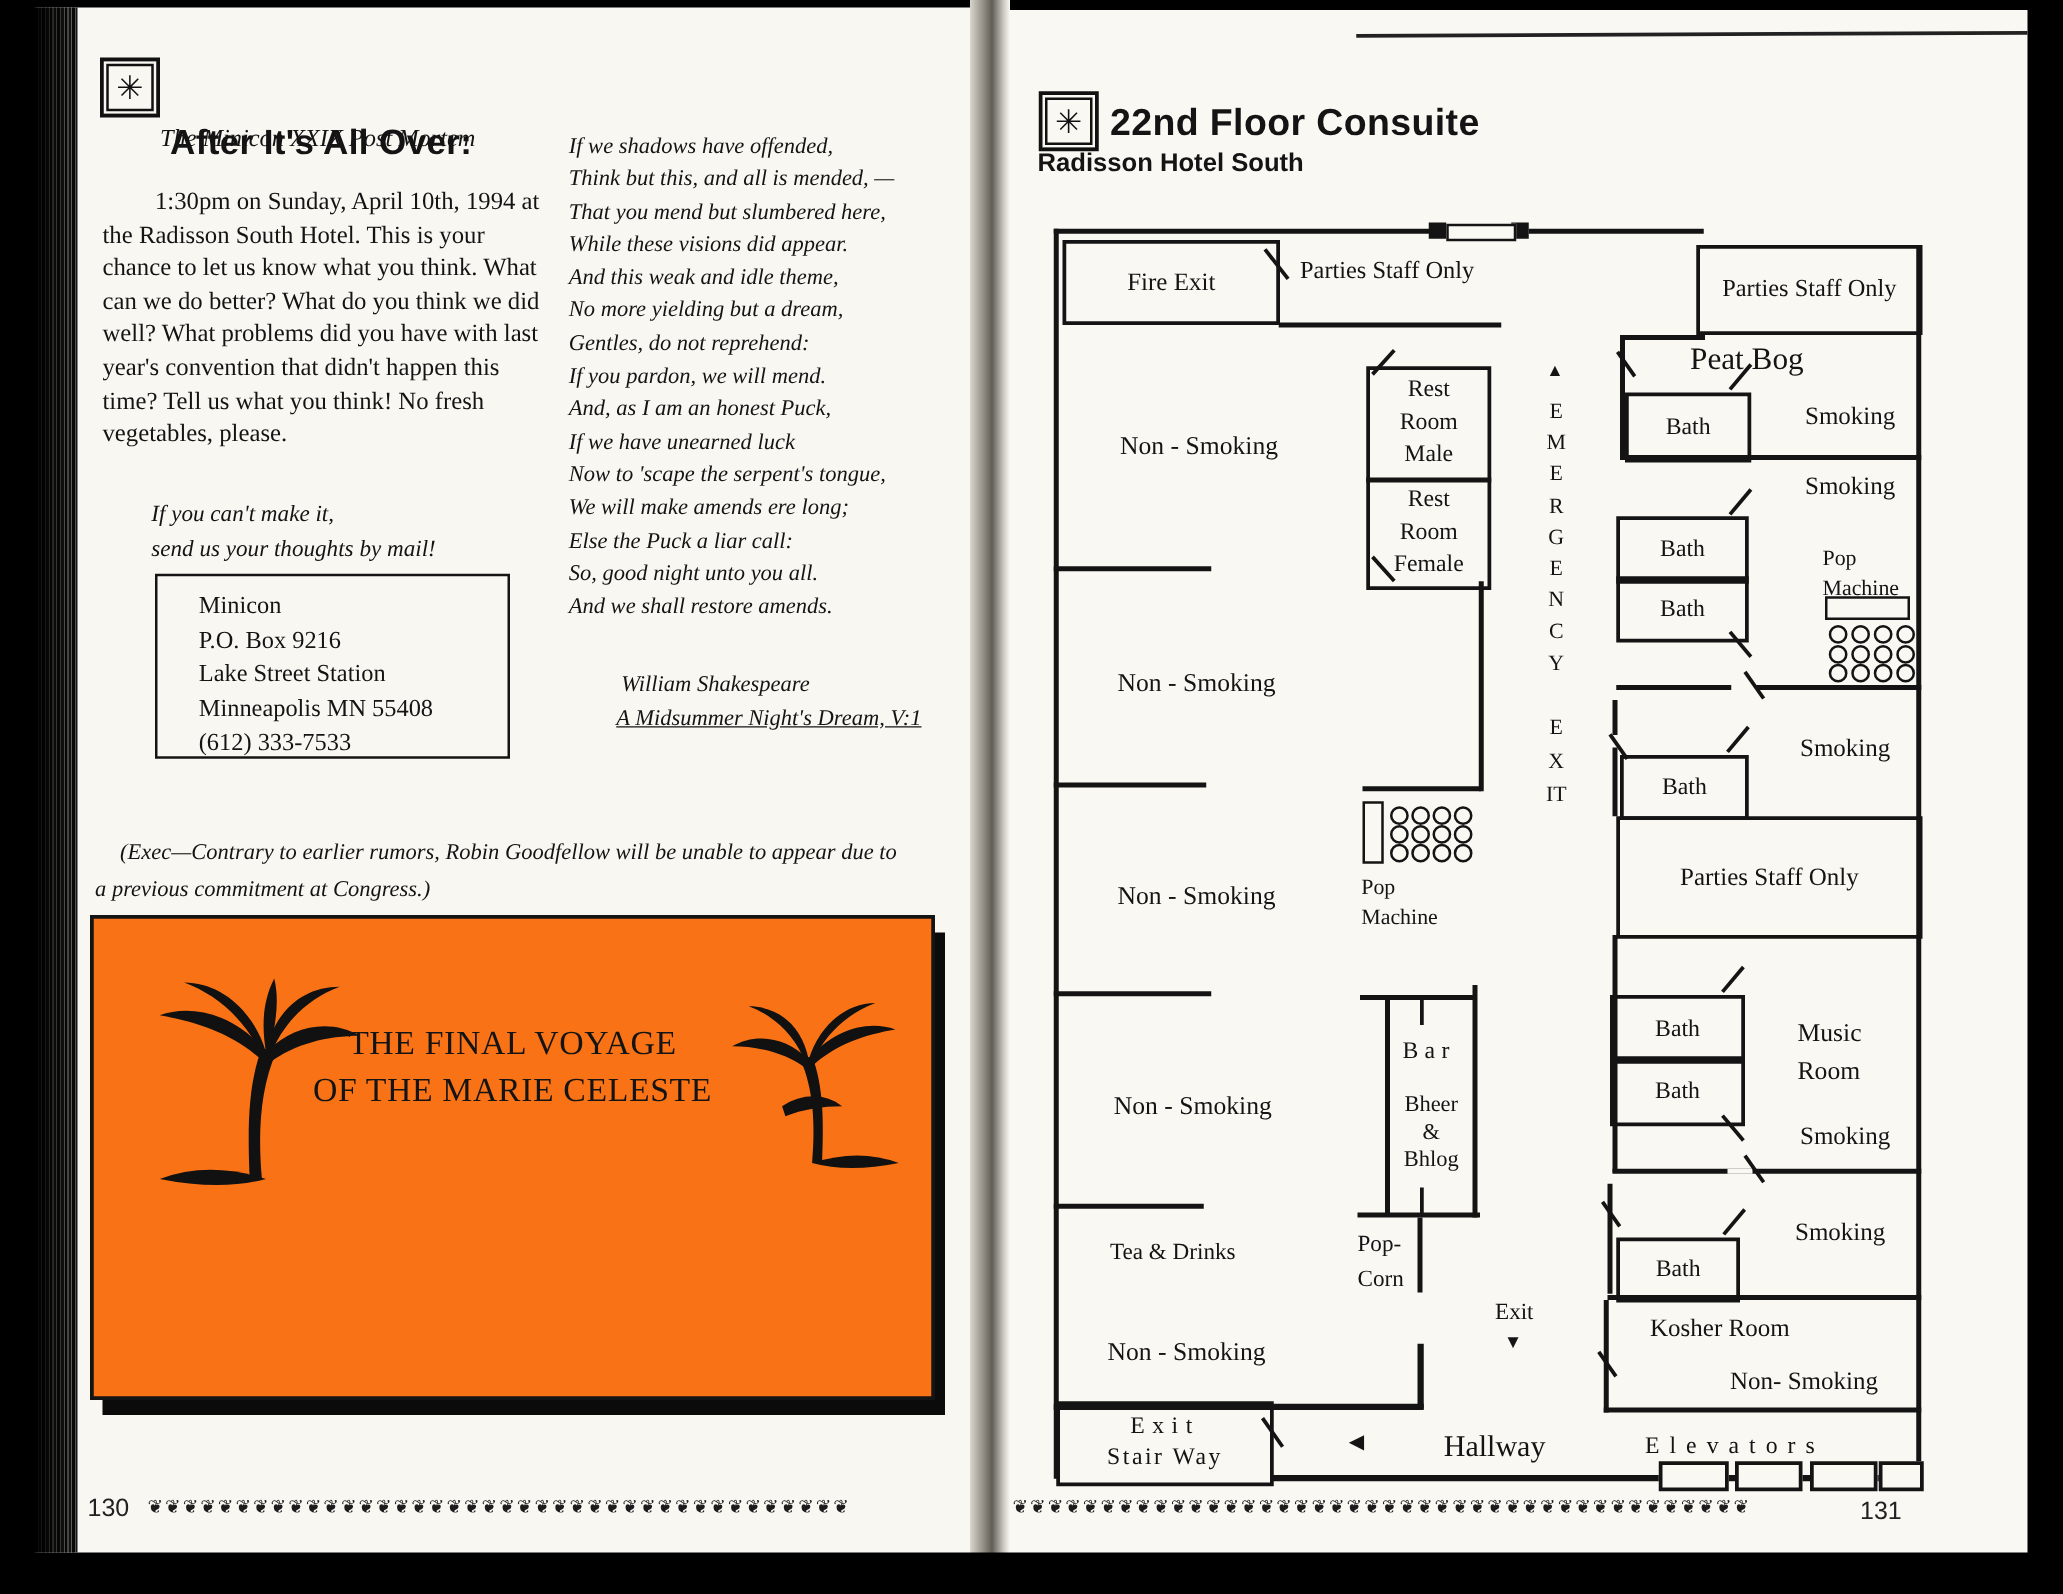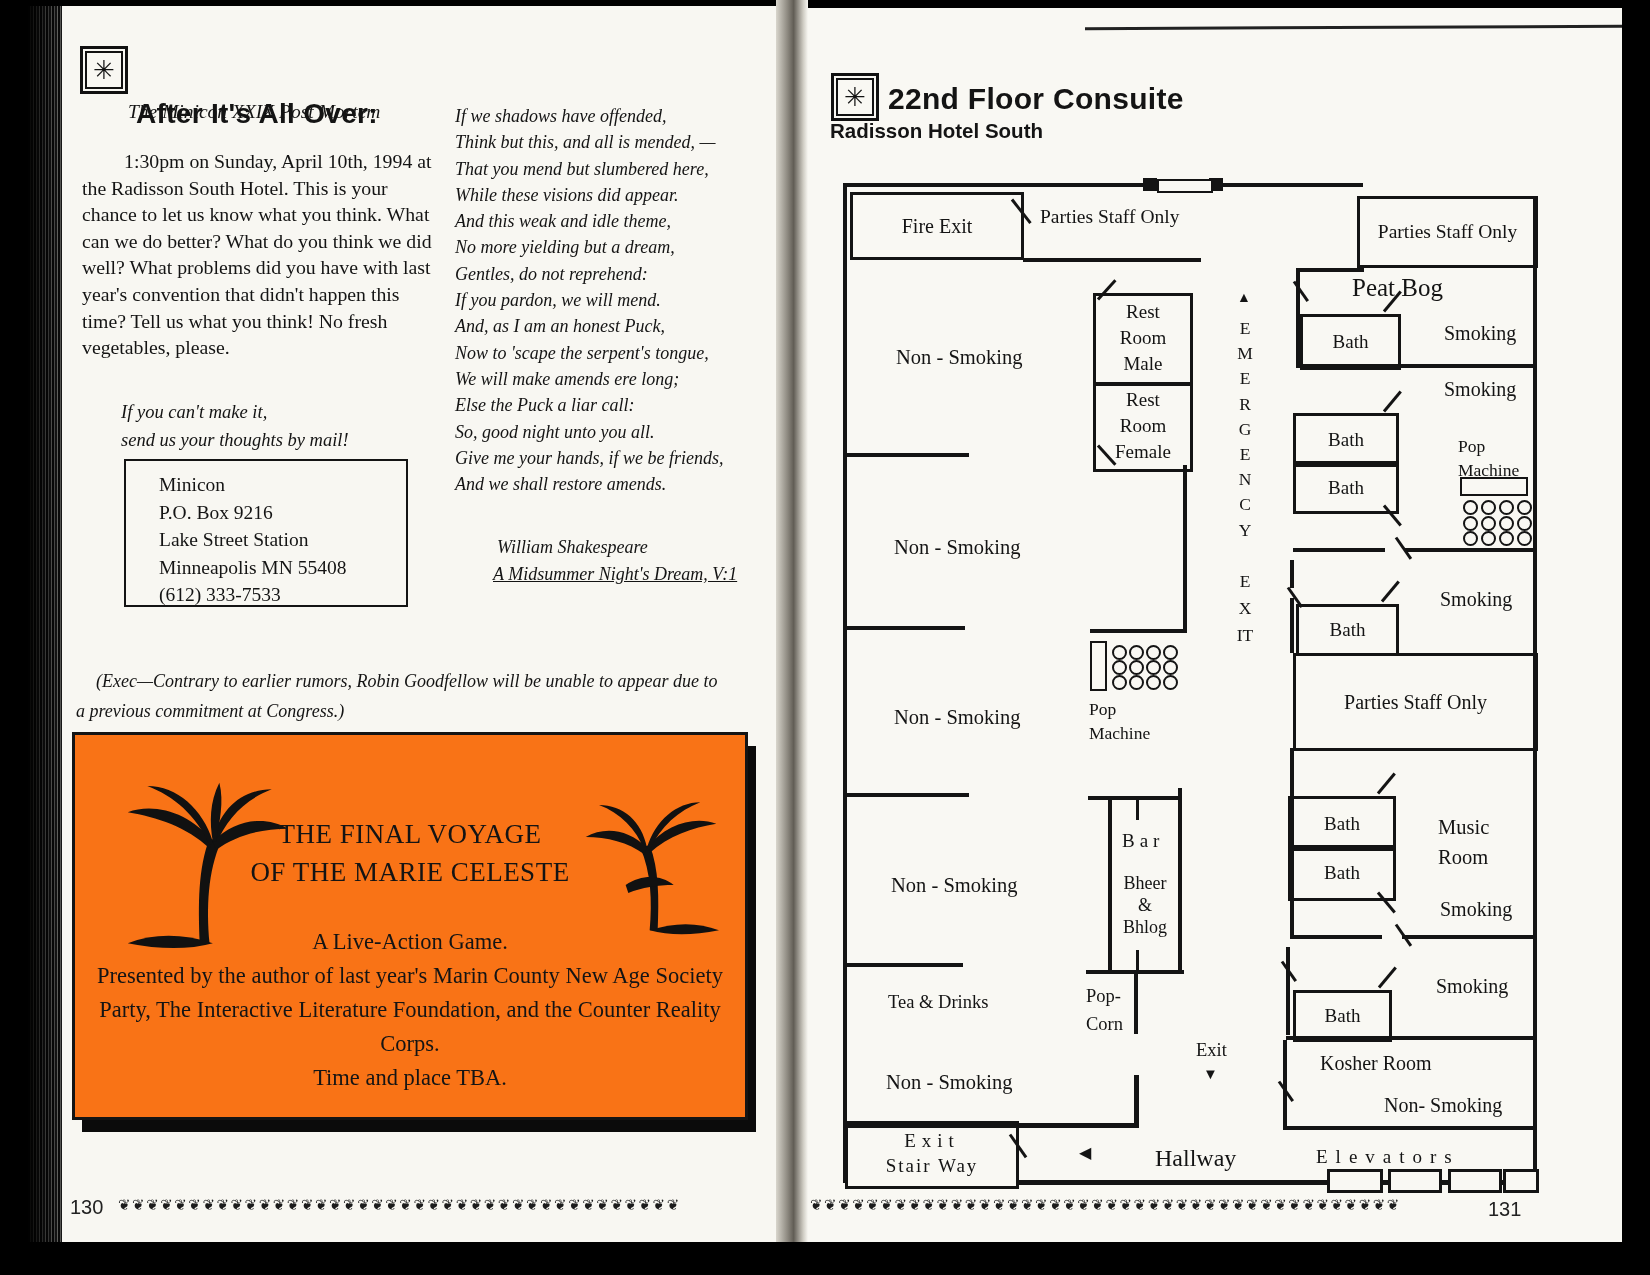--- a/index.html
+++ b/index.html
@@ -62,25 +62,25 @@
   <div class="abs ital" style="left:455px;top:103px;width:330px;font-size:18px;line-height:26.3px;">
     <span class="poemline">If we shadows have offended,</span>
     <span class="poemline">Think but this, and all is mended, —</span>
     <span class="poemline">That you mend but slumbered here,</span>
     <span class="poemline">While these visions did appear.</span>
     <span class="poemline">And this weak and idle theme,</span>
     <span class="poemline">No more yielding but a dream,</span>
     <span class="poemline">Gentles, do not reprehend:</span>
     <span class="poemline">If you pardon, we will mend.</span>
     <span class="poemline">And, as I am an honest Puck,</span>
+    <span class="poemline">If we have unearned luck</span>
     <span class="poemline">Now to 'scape the serpent's tongue,</span>
     <span class="poemline">We will make amends ere long;</span>
     <span class="poemline">Else the Puck a liar call:</span>
     <span class="poemline">So, good night unto you all.</span>
-    <span class="poemline">Give me your hands, if we be friends,</span>
     <span class="poemline">And we shall restore amends.</span>
   </div>
   <div class="lbl ital" style="left:497px;top:537px;font-size:18px;">William Shakespeare</div>
   <div class="lbl ital" style="left:493px;top:564px;font-size:18px;text-decoration:underline;">A Midsummer Night's Dream, V:1</div>
 
 
   <div class="abs ital" style="left:76px;top:666px;width:652px;font-size:18px;line-height:30px;text-indent:20px;">(Exec—Contrary to earlier rumors, Robin Goodfellow will be unable to appear due to a previous commitment at Congress.)</div>
 
   <div class="box ad-shadow" style="left:72px;top:732px;width:670px;height:382px;background:#f97316;">
     <svg class="abs" style="left:28px;top:38px;" width="200" height="180" viewBox="0 0 120 110">
@@ -101,25 +101,20 @@
         <path d="M66 42 C60 22 44 8 26 8 C42 14 56 26 64 44 Z"></path>
         <path d="M66 42 C70 22 84 10 102 10 C86 16 74 28 68 44 Z"></path>
         <path d="M66 42 C80 28 98 26 112 34 C96 34 80 38 68 47 Z"></path>
         <path d="M82 70 C70 62 56 62 46 70 C58 70 70 72 80 76 Z"></path>
         <path d="M12 104 q24 -9 52 0 q-22 6 -52 0 Z"></path>
       </g>
     </svg>
     <div class="abs" style="left:0;top:80px;width:670px;text-align:center;font-size:27px;line-height:38px;letter-spacing:.5px;">
       <span class="poemline">THE FINAL VOYAGE</span>
       <span class="poemline">OF THE MARIE CELESTE</span>
-    </div>
-    <div class="abs" style="left:20px;top:190px;width:630px;text-align:center;font-size:22.5px;line-height:34px;">
-      <span class="poemline">A Live-Action Game.</span>
-      <span class="poemline">Presented by the author of last year's Marin County New Age Society Party, The Interactive Literature Foundation, and the Counter Reality Corps.</span>
-      <span class="poemline">Time and place TBA.</span>
     </div>
   </div>
 
   <div class="lbl sans" style="left:70px;top:1196px;font-size:20px;color:#222;">130</div>
   <div class="orn-strip" style="left:118px;top:1196px;width:628px;">❦❦❦❦❦❦❦❦❦❦❦❦❦❦❦❦❦❦❦❦❦❦❦❦❦❦❦❦❦❦❦❦❦❦❦❦❦❦❦❦</div>
 
   <div class="orn-box" style="left:831px;top:73px;">
     <span>✳</span>
   </div>
   <div class="lbl heavy" style="left:888px;top:82px;font-size:30px;letter-spacing:.3px;">22nd Floor Consuite</div>

